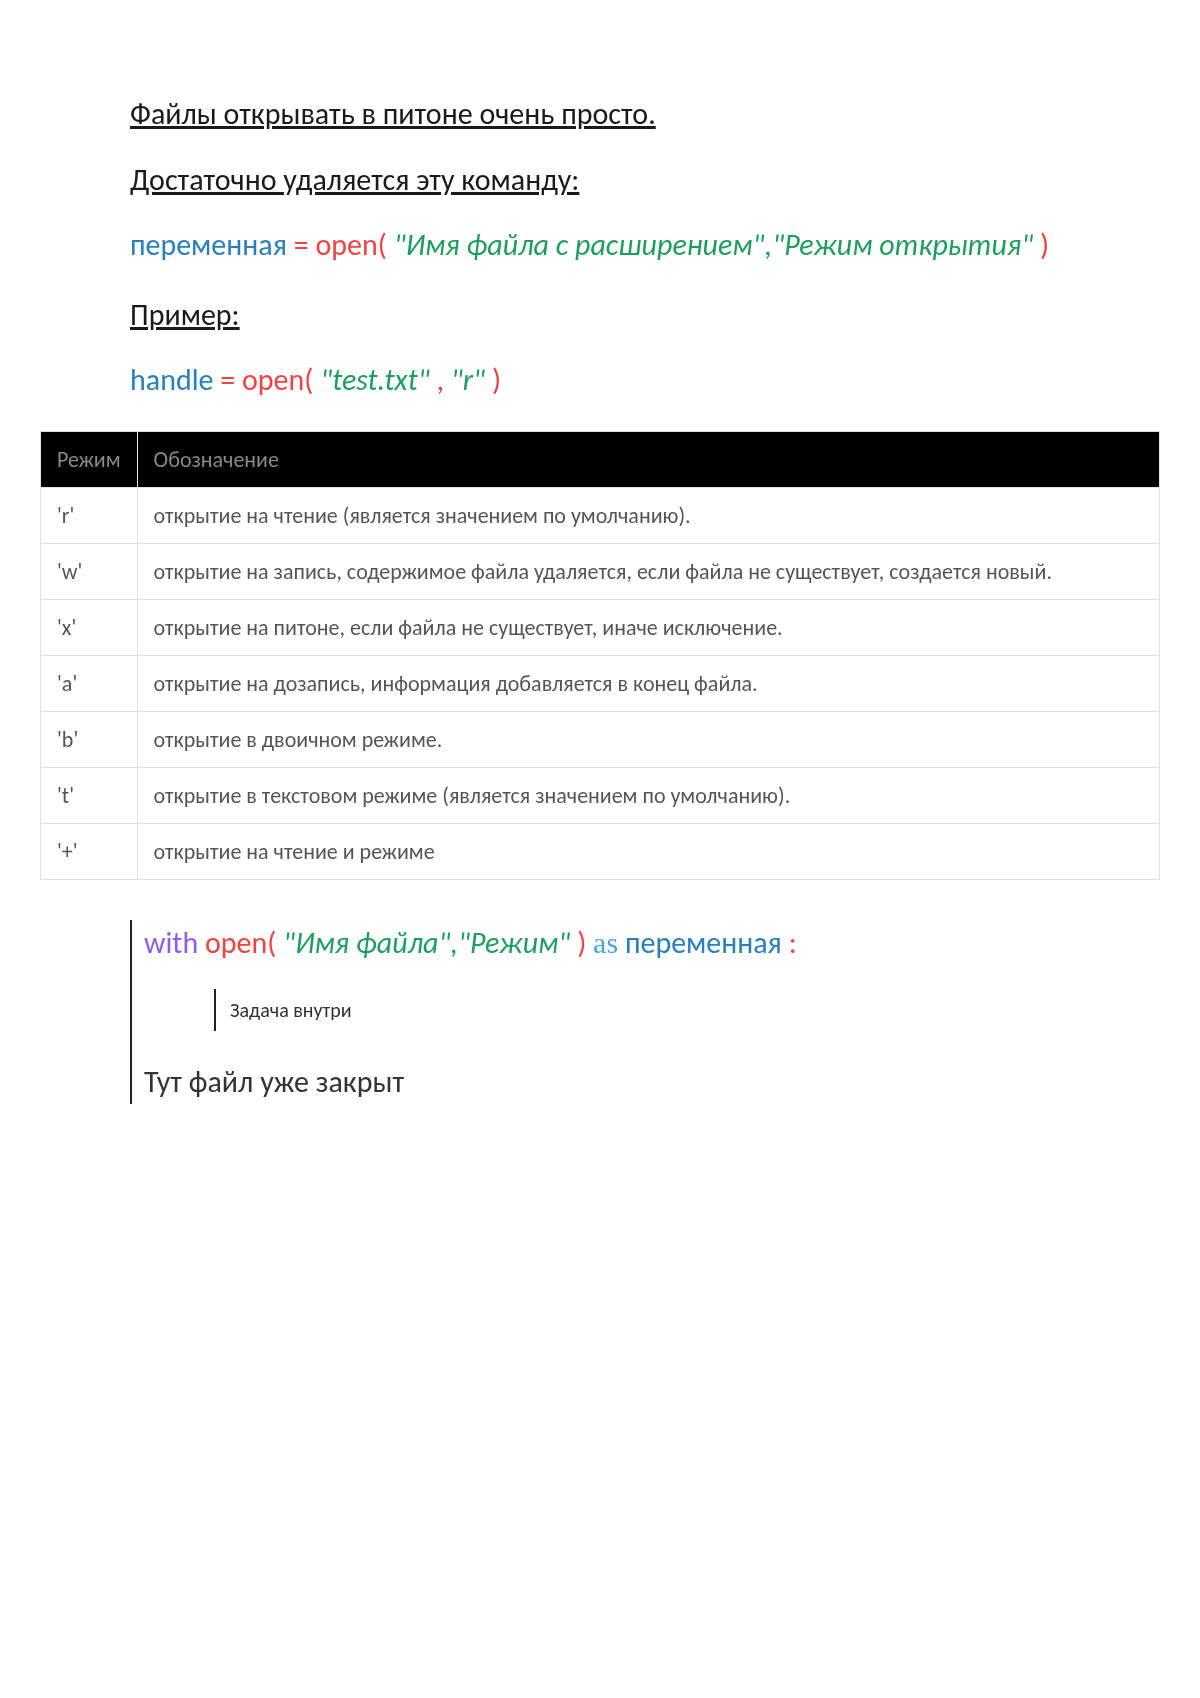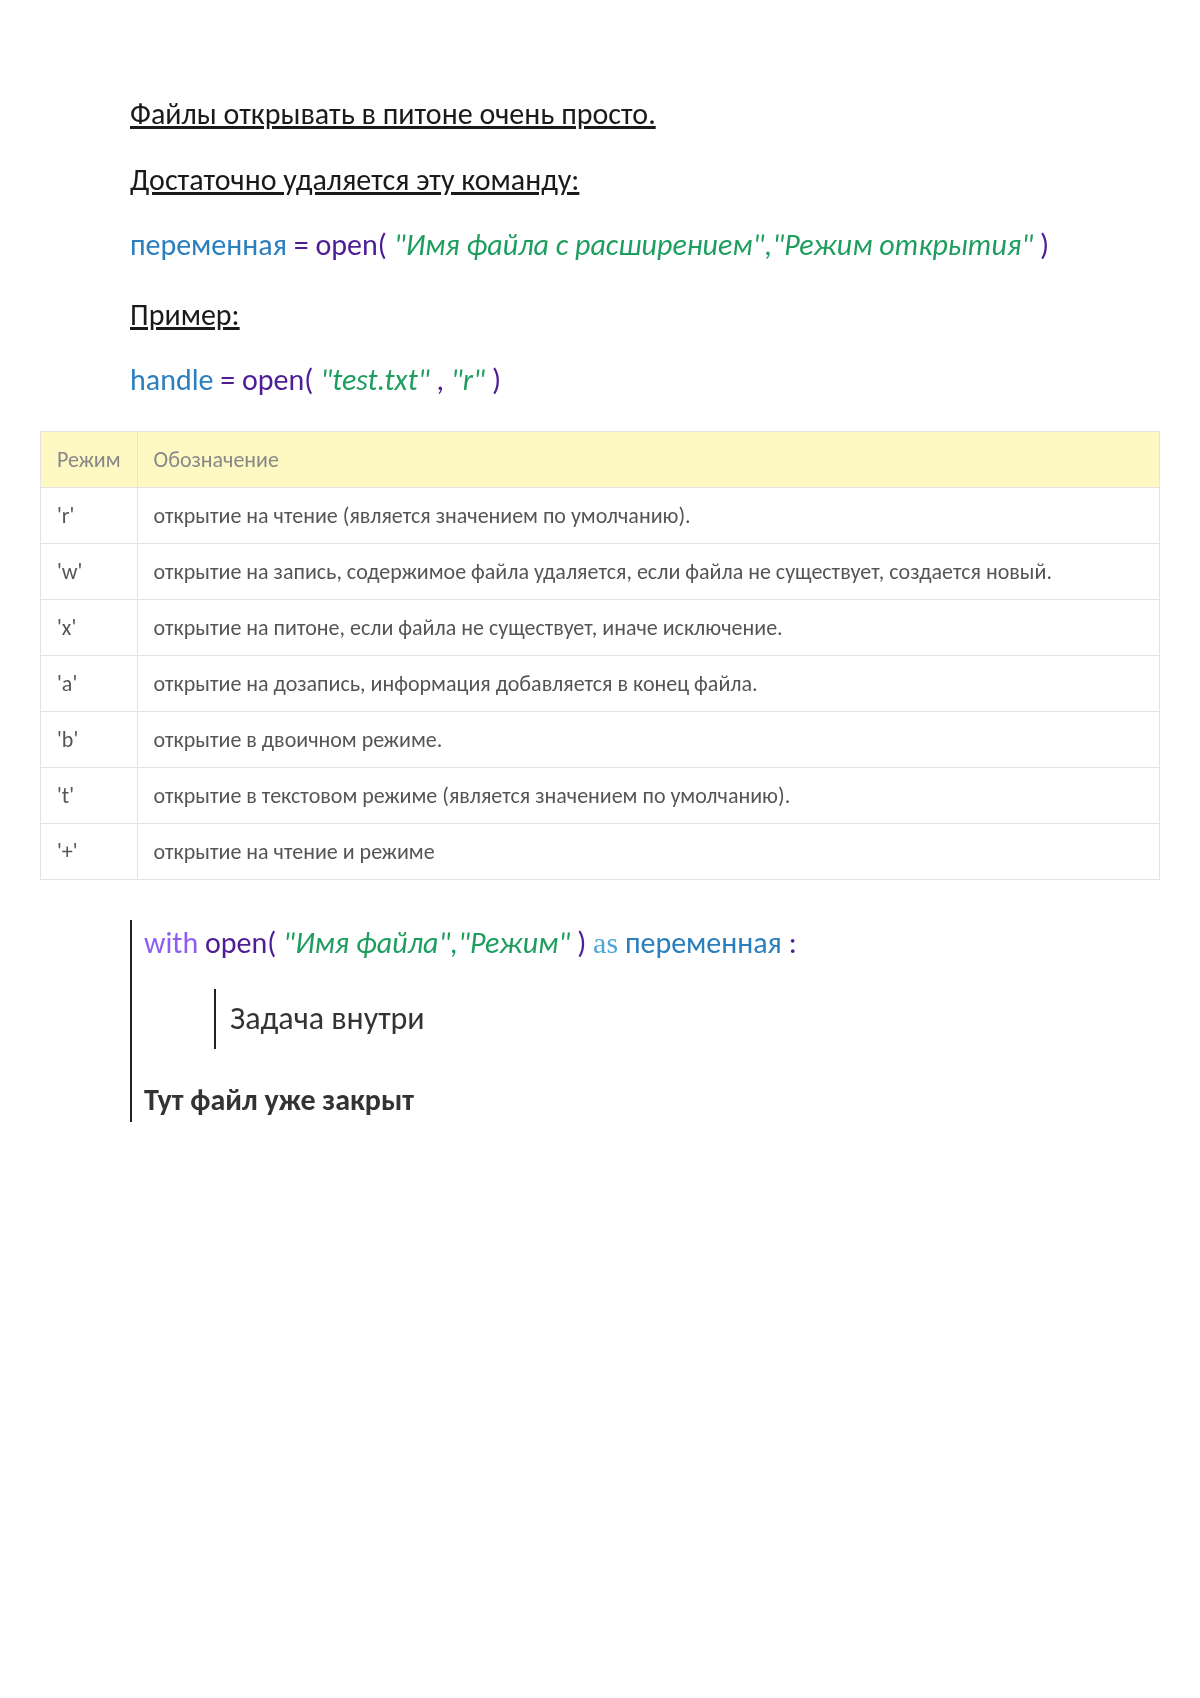--- a/index.html
+++ b/index.html
@@ -27,21 +27,21 @@
 
   .code-line {
     margin-left: 90px;
     margin-right: 90px;
     font-size: 30px;
     line-height: 1.55;
     margin-bottom: 22px;
     font-family: "Segoe UI", "Calibri", Arial, sans-serif;
   }
   .var   { color: #2a7fbf; text-align: center; }   
-  .plain { color: #4c1d95; }
+  .plain { color: #ef4444; }
   .str   { color: #1e9e5e; font-style: italic; }  
   .kw-with { color: #8b5cf6; }  
   .kw-as   { color: #4aa6d6; font-family: Liberation Serif, serif; }  
 
   
   .mode-table {
     margin: 28px 0 40px 0;
     width: 100%;
     border: 1px solid #e3e3e3;
     border-collapse: collapse;
@@ -50,50 +50,49 @@
   }
   .mode-table th, .mode-table td {
     border: 1px solid #e3e3e3;
     padding: 14px 16px;
     text-align: left;
     vertical-align: top;
     font-weight: 400;
   }
   .mode-table th {
     color: #888;
-    background: #fef9c3;
+    background: #000000;
   }
   .mode-table td.mode-cell { width: 90px; }
 
   
   .with-block {
     margin-left: 90px;
     margin-top: 10px;
     border-left: 2px solid #222;
     padding-left: 12px;
   }
   .with-header {
     font-size: 30px;
     line-height: 1.5;
     margin-bottom: 24px;
   }
   .with-inner {
     margin-left: 70px;
     border-left: 2px solid #222;
     padding-left: 14px;
-    font-size: 32px;
+    font-size: 20px;
     line-height: 1.5;
     margin-bottom: 28px;
     padding-top: 6px;
     padding-bottom: 6px;
   }
   .with-after {
     font-size: 30px;
     line-height: 1.5;
-    font-weight: bold;
   }
 </style>
 </head>
 <body>
 
 <div class="page">
 
   <div class="text-block">
     <p>Файлы открывать в питоне очень просто.</p>
     <p>Достаточно удаляется эту команду:</p>

